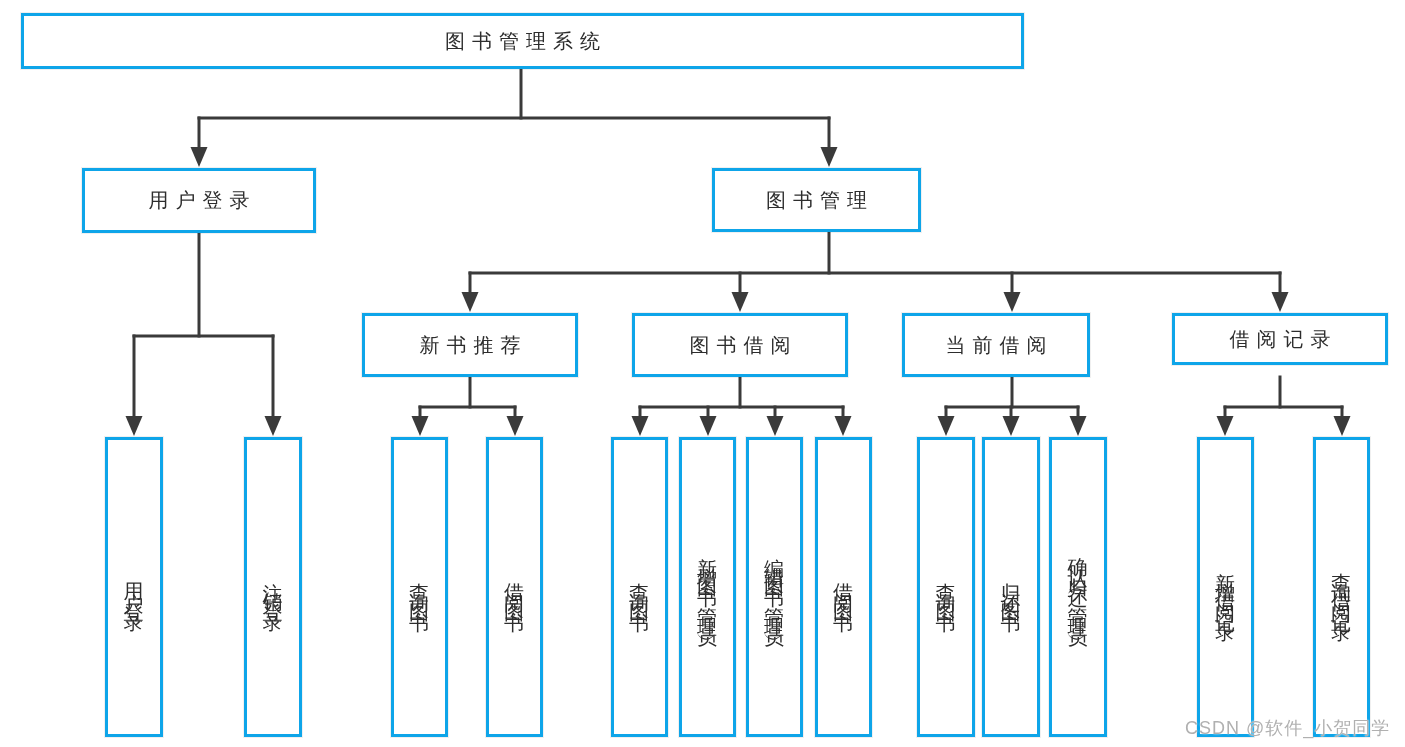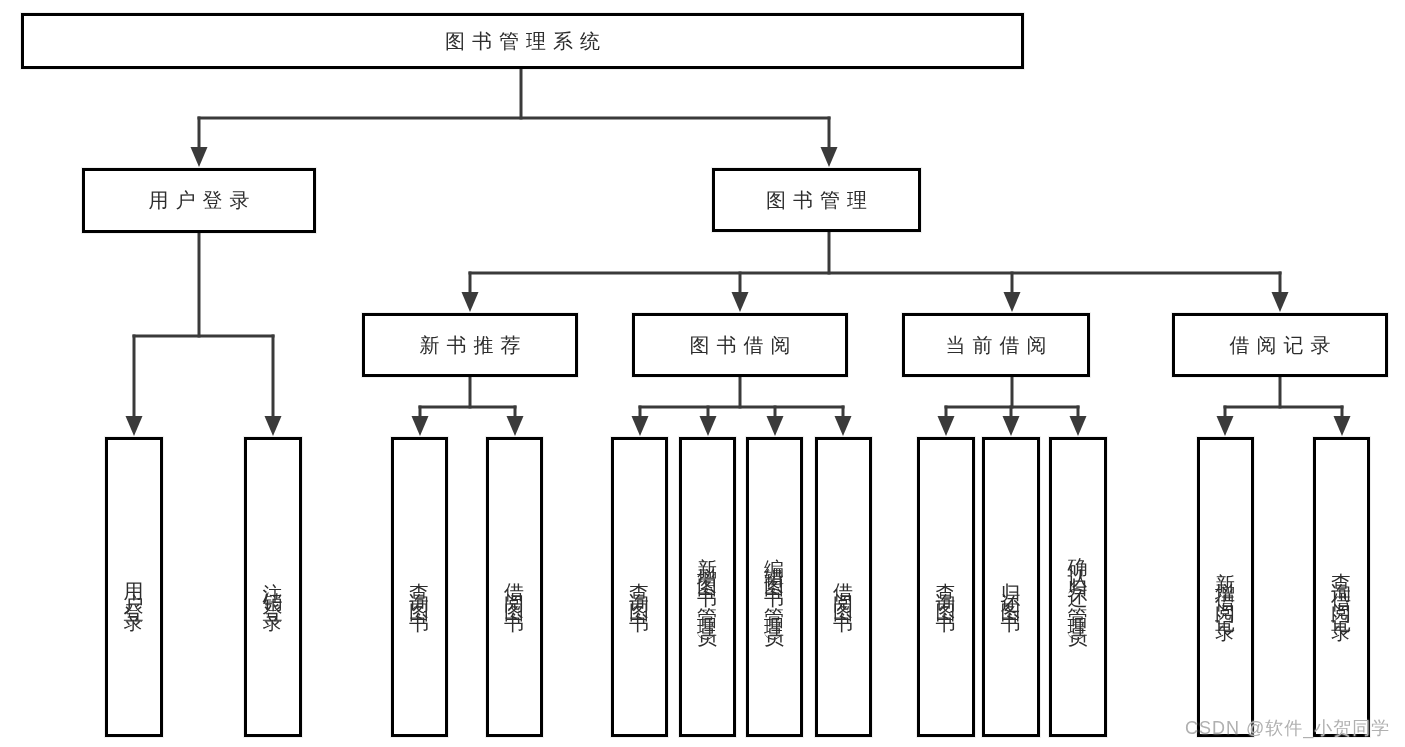--- a/index.html
+++ b/index.html
@@ -8,21 +8,21 @@
     width: 1405px;
     height: 747px;
     background: #ffffff;
     font-family: "Liberation Sans", "DejaVu Sans", sans-serif;
     overflow: hidden;
   }
   #wires { position: absolute; left: 0; top: 0; }
   .box {
     position: absolute;
     box-sizing: border-box;
-    border: 3px solid #000000;
+    border: 3px solid #0ea5e9;
     background: #ffffff;
     display: flex;
     align-items: center;
     justify-content: center;
     color: #2d2d2d;
     box-shadow: 0 0 0 1px rgba(0,0,0,0.06);
   }
   .box.h span {
     font-size: 20px;
     letter-spacing: 7px;
@@ -127,21 +127,21 @@
 
   <div class="box h" style="left:632px; top:313px; width:216px; height:64px">
     <span>图书借阅</span>
   </div>
   <div class="box h" style="left:362px; top:313px; width:216px; height:64px">
     <span>新书推荐</span>
   </div>
   <div class="box h" style="left:902px; top:313px; width:188px; height:64px">
     <span>当前借阅</span>
   </div>
-  <div class="box h" style="left:1172px; top:313px; width:216px; height:64px">
+  <div class="box h" style="left:1172px; top:313px; width:216px; height:52px">
     <span>借阅记录</span>
   </div>
 
   <div class="box v" style="left:105px; top:437px; width:58px; height:300px">
     <span>用户登录</span>
   </div>
   <div class="box v" style="left:244px; top:437px; width:58px; height:300px">
     <span>注销登录</span>
   </div>
 

